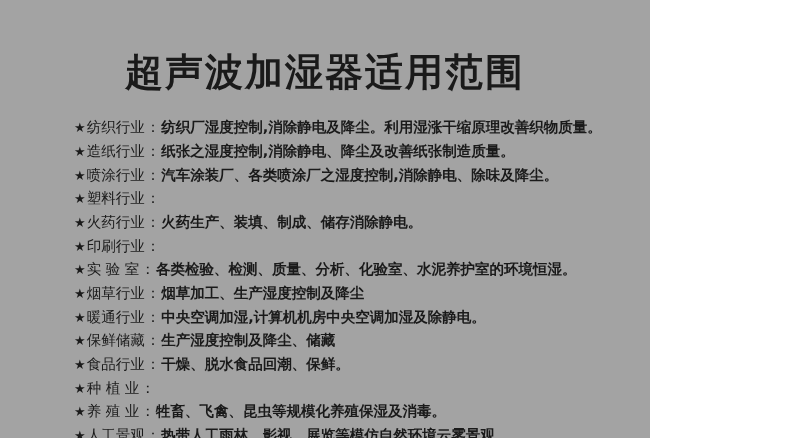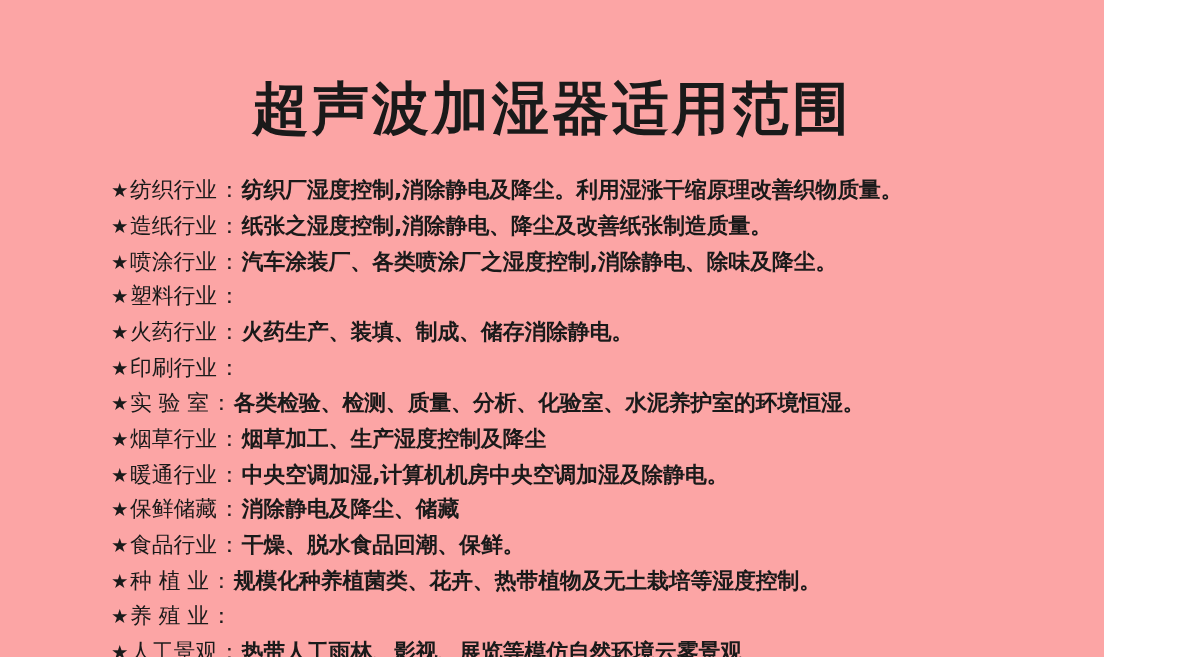--- a/index.html
+++ b/index.html
@@ -8,23 +8,23 @@
   }
   body {
     width: 790px;
     height: 438px;
     background: #ffffff;
     font-family: "DejaVu Sans", "Liberation Sans", sans-serif;
     overflow: hidden;
   }
   .page {
     position: relative;
-    width: 736px;
+    width: 650px;
     height: 438px;
-    background: #fca5a5;
+    background: #a3a3a3;
     box-sizing: border-box;
   }
   .title {
     text-align: center;
     font-size: 38px;
     font-weight: bold;
     color: #1a1a1a;
     letter-spacing: 2px;
     padding-top: 50px;
     padding-bottom: 10px;
@@ -127,41 +127,41 @@
       <span class="star">★</span>
       <span class="cat">暖通行业</span>
       <span class="sep">：</span>
       <span class="desc">中央空调加湿,计算机机房中央空调加湿及除静电。</span>
     </li>
 
     <li class="item">
       <span class="star">★</span>
       <span class="cat">保鲜储藏</span>
       <span class="sep">：</span>
-      <span class="desc">消除静电及降尘、储藏</span>
+      <span class="desc">生产湿度控制及降尘、储藏</span>
     </li>
 
     <li class="item">
       <span class="star">★</span>
       <span class="cat">食品行业</span>
       <span class="sep">：</span>
       <span class="desc">干燥、脱水食品回潮、保鲜。</span>
     </li>
 
     <li class="item">
       <span class="star">★</span>
       <span class="cat">种 植  业</span>
       <span class="sep">：</span>
-      <span class="desc">规模化种养植菌类、花卉、热带植物及无土栽培等湿度控制。</span>
     </li>
 
     <li class="item">
       <span class="star">★</span>
       <span class="cat">养 殖  业</span>
       <span class="sep">：</span>
+      <span class="desc">牲畜、飞禽、昆虫等规模化养殖保湿及消毒。</span>
     </li>
 
     <li class="item">
       <span class="star">★</span>
       <span class="cat">人工景观</span>
       <span class="sep">：</span>
       <span class="desc">热带人工雨林、影视、展览等模仿自然环境云雾景观</span>
     </li>
 
   </ul>

